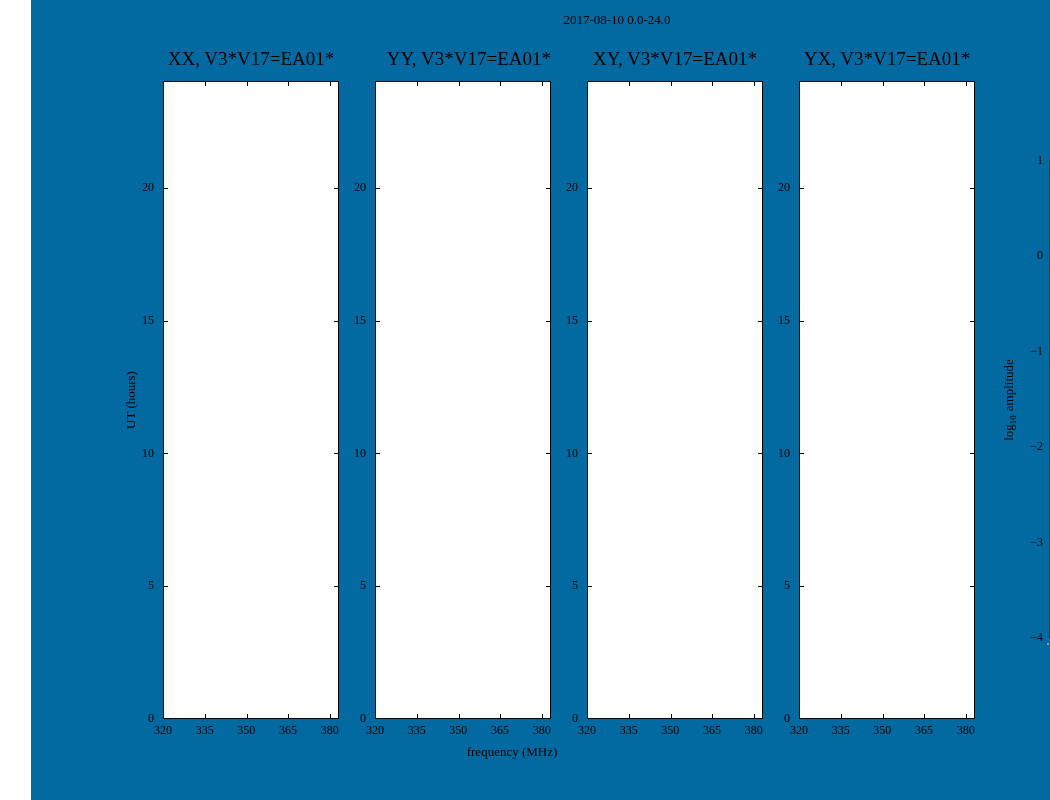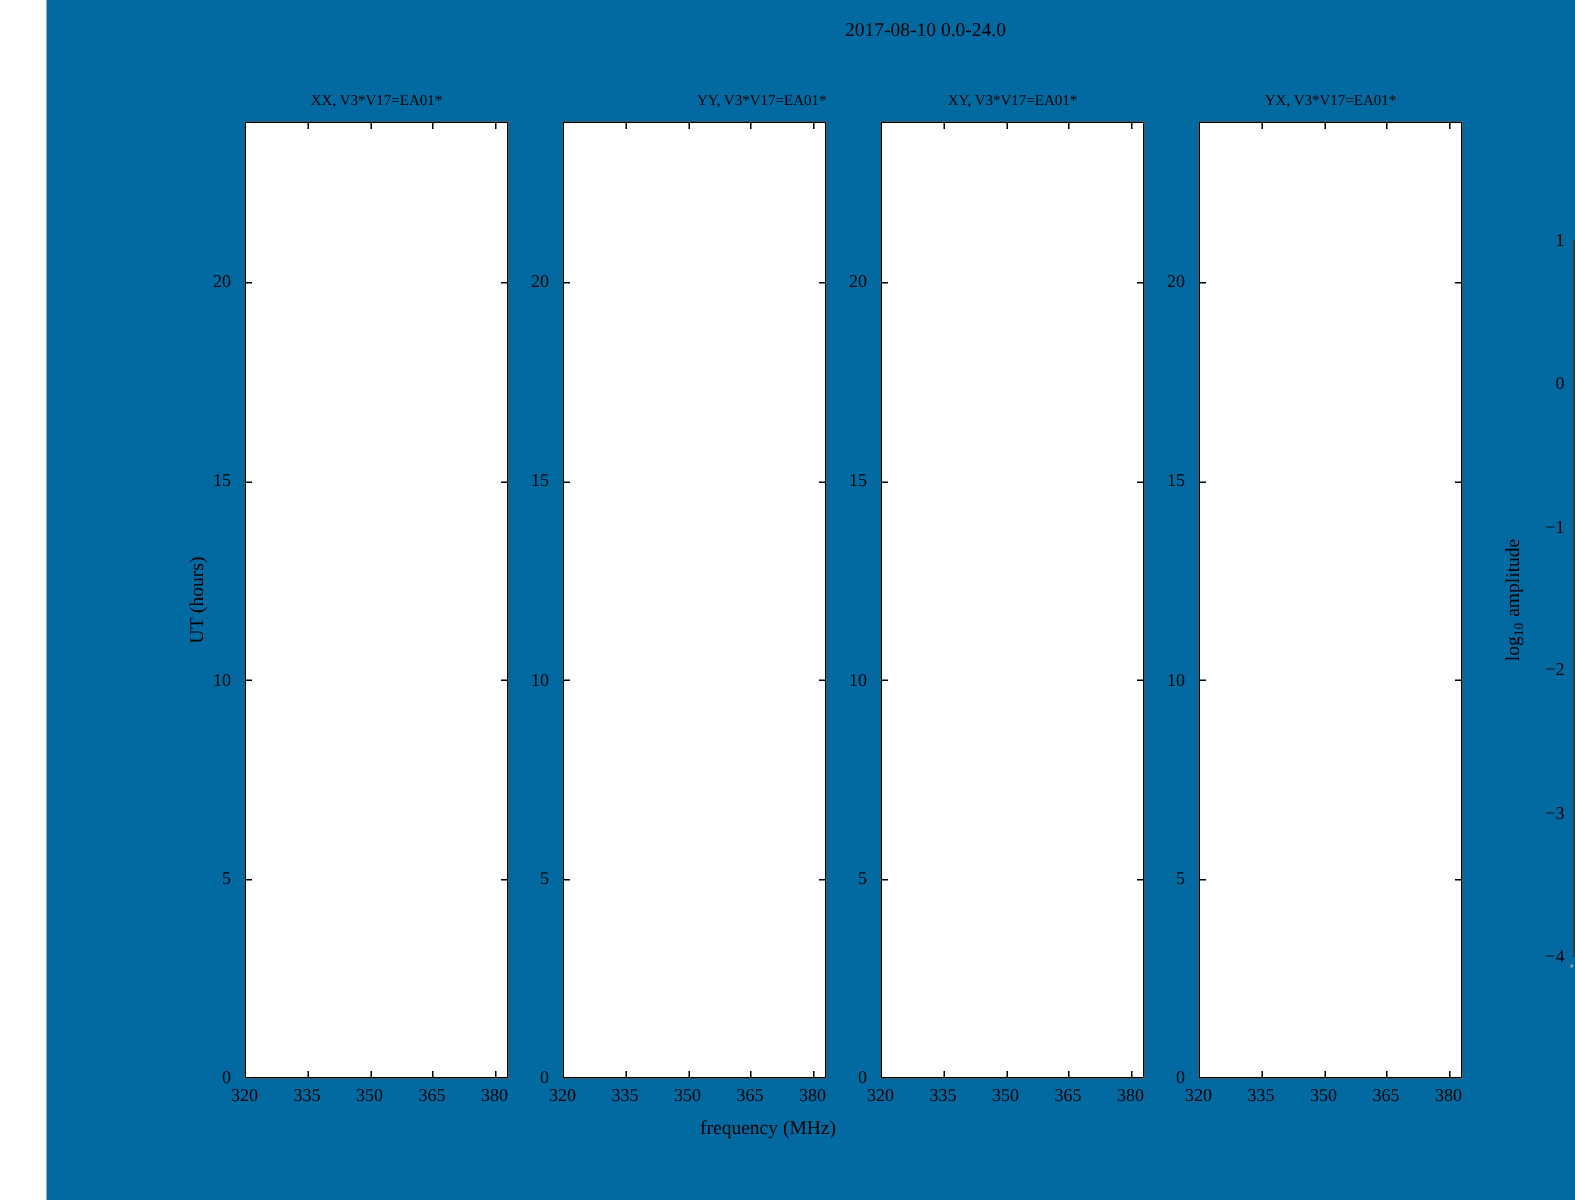--- a/index.html
+++ b/index.html
@@ -11,22 +11,22 @@
     color:#000;
     overflow:hidden;
     margin-left:31px;
   }
   .fig-title{
     position:absolute;top:12px;left:586px;
     transform:translateX(-50%);
     font-size:13px;white-space:nowrap;
   }
   .panel-title{
-    position:absolute;top:62px;height:18px;
-    text-align:center;font-size:10px;white-space:nowrap;
+    position:absolute;top:48px;height:18px;
+    text-align:center;font-size:19px;white-space:nowrap;
   }
   .panel{
     position:absolute;
     border:1px solid #000;
     box-sizing:border-box;
     background:#ffffff;
   }
   .tick{position:absolute;background:#000;}
   .xtick-label{
     position:absolute;width:40px;top:723px;

